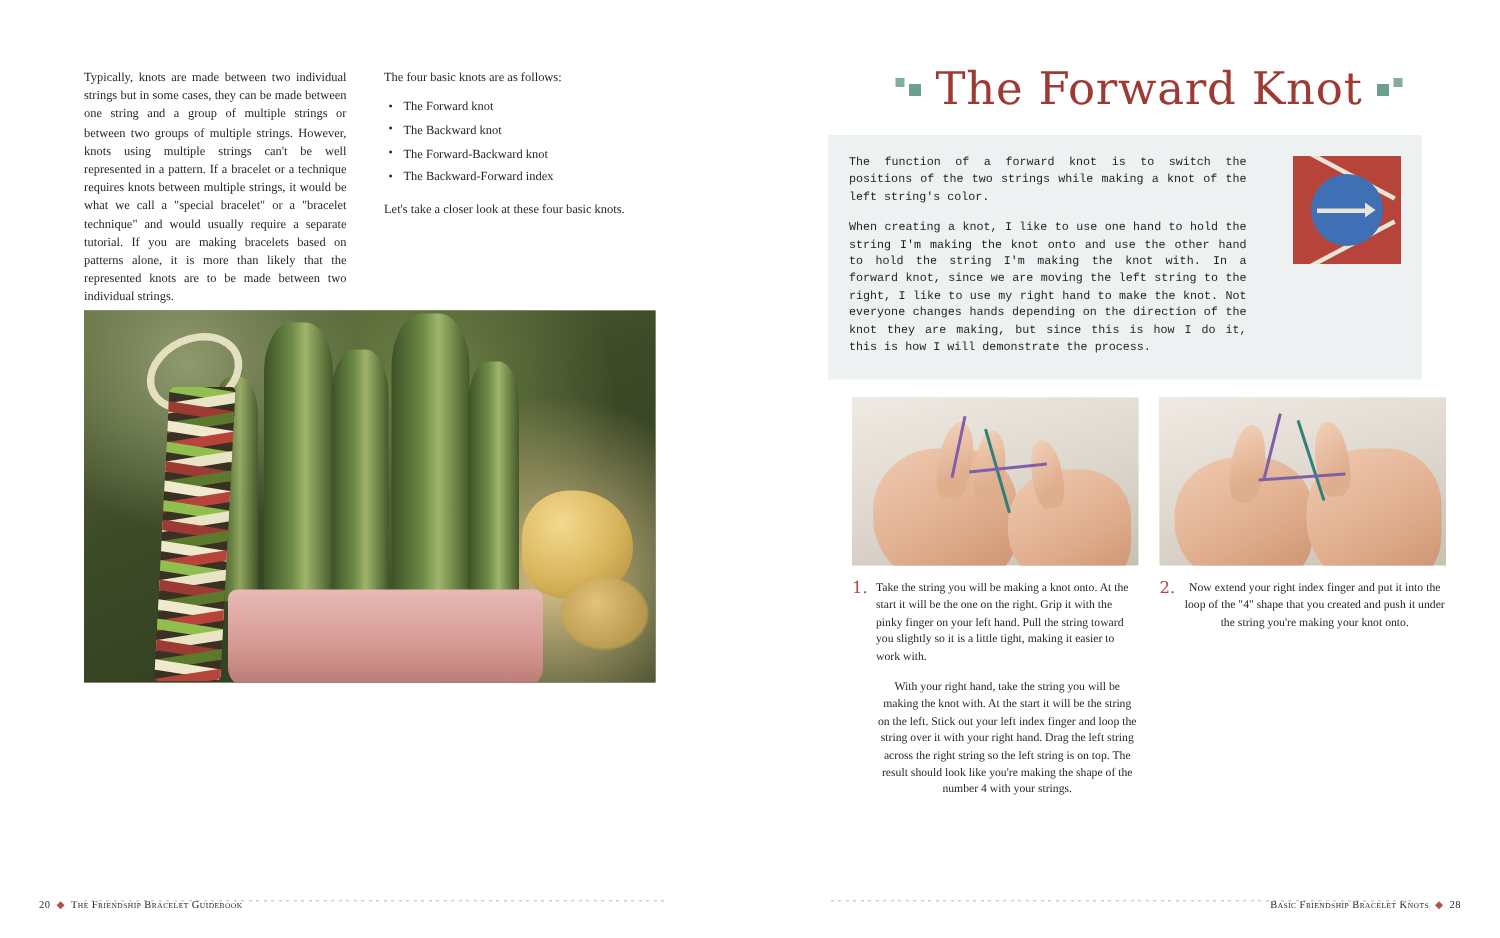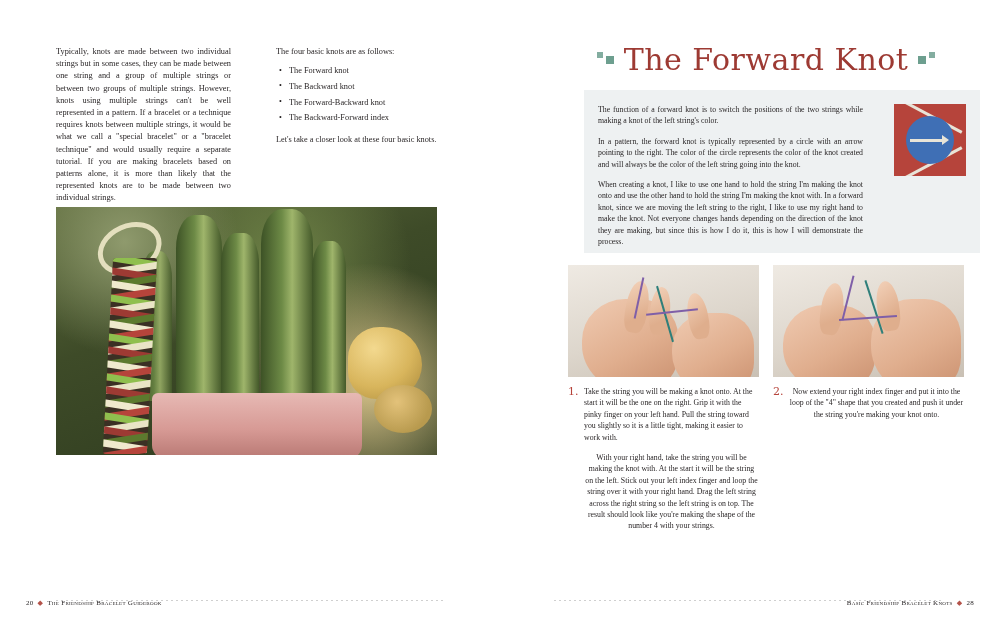--- a/index.html
+++ b/index.html
@@ -33,21 +33,20 @@
     font-size: 8.3px;
     line-height: 12.2px;
     text-align: justify;
   }
   .col-right {
     position: absolute;
     left: 256px; top: 46px;
     width: 180px;
     font-size: 8.3px;
     line-height: 12.2px;
-    margin-left: 20px;
   }
   .col-right .intro { margin: 0 0 7px 0; }
   .knot-list {
     margin: 0 0 9px 0;
     padding: 0;
     list-style: none;
   }
   .knot-list li {
     position: relative;
     padding-left: 13px;
@@ -205,25 +204,26 @@
   }
   .sq {
     width: 8px; height: 8px;
     background: #6d9f8f;
   }
   .sq.small { width: 6px; height: 6px; opacity: 0.85; }
   .sq.up { margin-bottom: 9px; }
 
   .info-box {
     position: absolute;
-    left: 84px;
+    left: 52px;
     top: 90px;
     width: 396px;
     height: 163px;
     background: #eef1f2;
+    font-family: Liberation Mono, monospace;
   }
   .info-text {
     position: absolute;
     left: 14px;
     top: 14px;
     width: 265px;
     font-size: 7.8px;
     line-height: 11.4px;
     text-align: justify;
   }
@@ -407,21 +407,20 @@
       <span class="title-text">The Forward Knot</span>
       <span class="sq-group">
         <span class="sq"></span>
           <span class="sq small up"></span>
       </span>
     </div>
 
     <div class="info-box">
       <div class="info-text">
         <p>The function of a forward knot is to switch the positions of the two strings while making a knot of the left string's color.</p>
-        <p>In a pattern, the forward knot is typically represented by a circle with an arrow pointing to the right. The color of the circle represents the color of the knot created and will always be the color of the left string going into the knot.</p>
         <p>When creating a knot, I like to use one hand to hold the string I'm making the knot onto and use the other hand to hold the string I'm making the knot with. In a forward knot, since we are moving the left string to the right, I like to use my right hand to make the knot. Not everyone changes hands depending on the direction of the knot they are making, but since this is how I do it, this is how I will demonstrate the process.</p>
       </div>
       <div class="knot-diagram">
         <div class="kd-line" style="left:0;top:10px;width:72px;height:3px;transform:rotate(28deg);"></div>
         <div class="kd-line" style="left:0;top:59px;width:72px;height:3px;transform:rotate(-28deg);"></div>
         <div class="circle"></div>
         <div class="kd-line" style="left:16px;top:34.5px;width:36px;height:3px;"></div>
         <div class="kd-arrow" style="left:48px;top:31px;"></div>
       </div>
     </div>

